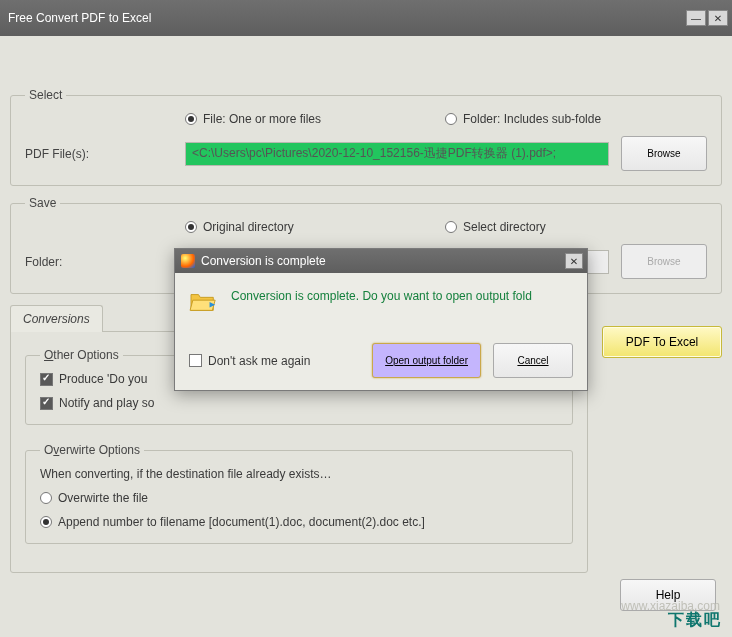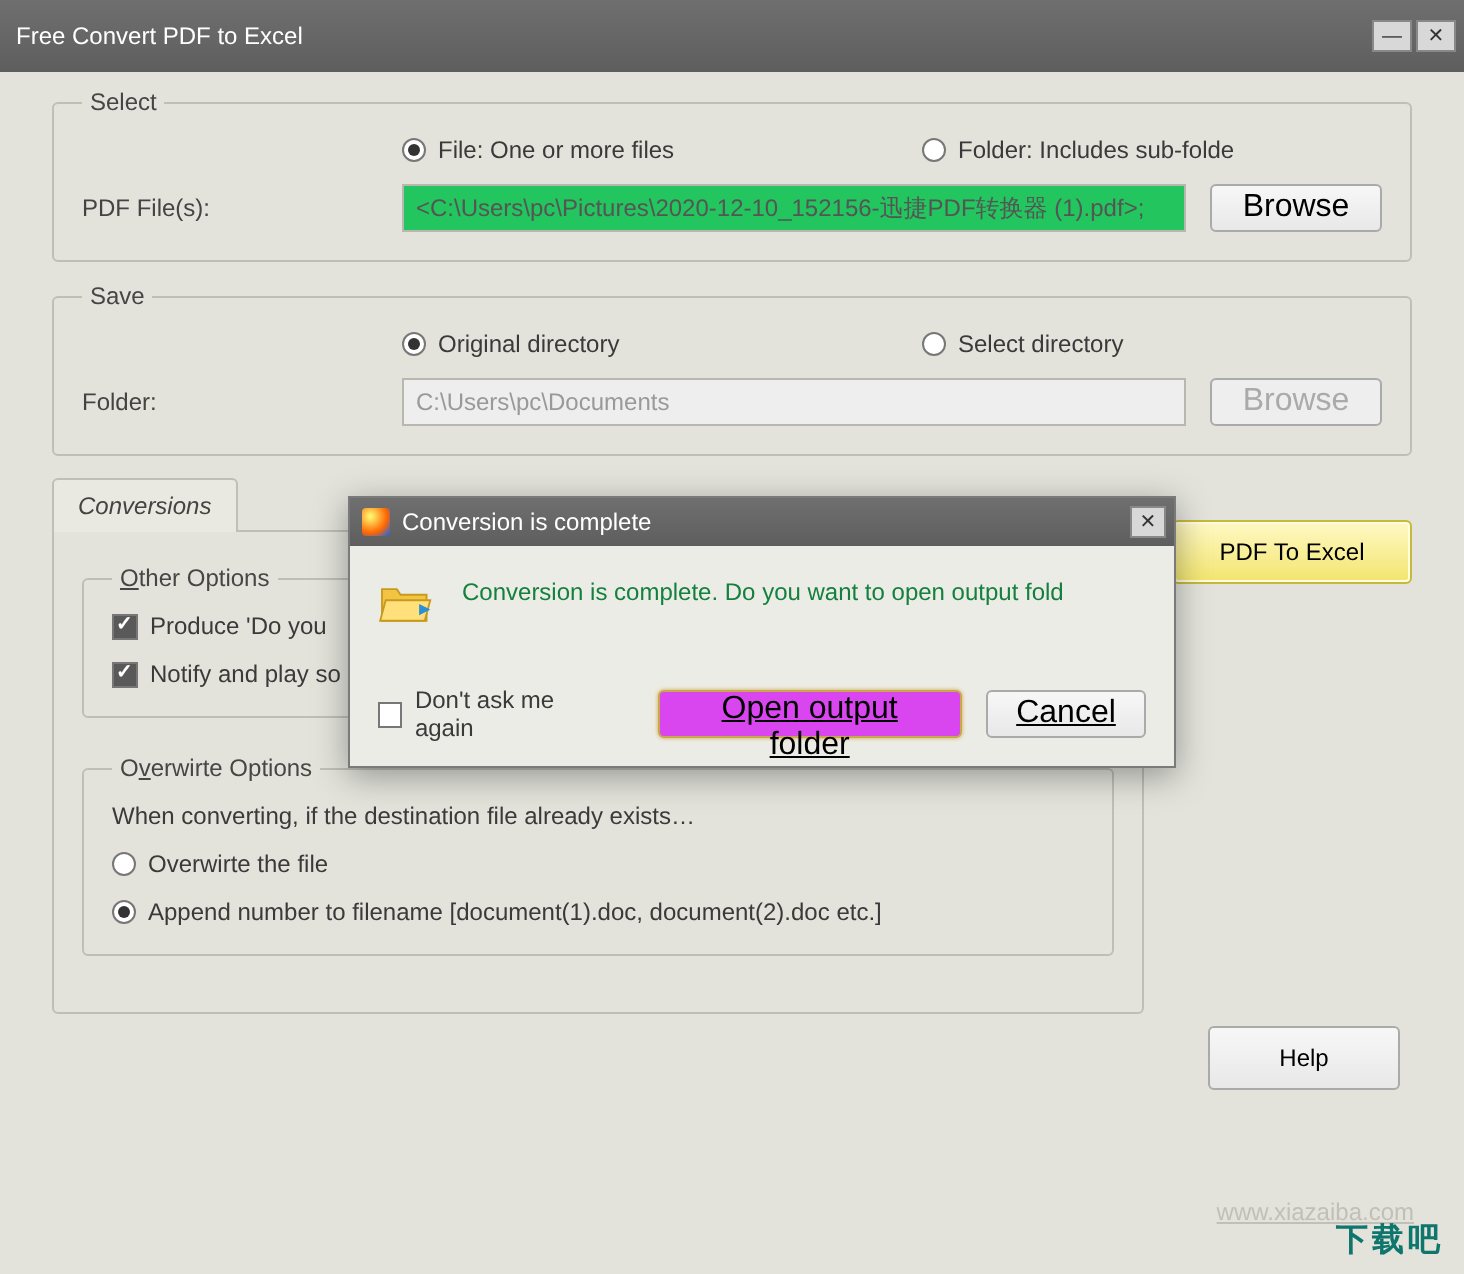--- a/index.html
+++ b/index.html
@@ -3,61 +3,61 @@
 <meta charset="utf-8">
 <style>
 * { box-sizing: border-box; margin: 0; padding: 0; font-family: "Segoe UI", Tahoma, sans-serif; }
 body { width: 732px; height: 637px; background: #e3e3dc; overflow: hidden; position: relative; }
 
 
 .titlebar { height: 36px; background: linear-gradient(#6f6f6f,#5e5e5e); display: flex; align-items: center; padding: 0 4px 0 8px; color: #fff; font-size: 12px; }
 .titlebar .title { flex: 1; }
 .titlebar .winbtn { width: 20px; height: 16px; margin-left: 2px; background: #d8d8d8; border: 1px solid #888; display: flex; align-items: center; justify-content: center; font-size: 10px; color: #333; }
 
-.content { padding: 8px 26px; }
+.content { padding: 8px 10px; margin-top: 44px; }
 
 
 fieldset { border: 1px solid #bfbfb5; border-radius: 3px; padding: 10px 14px 14px; margin-bottom: 10px; background: #e3e3dc; }
 fieldset > legend { font-size: 12px; color: #464646; padding: 0 4px; }
 fieldset.inner { border: 1px solid #bfbfb5; }
 
 .row { display: flex; align-items: center; font-size: 12px; color: #3a3a3a; }
 .row + .row { margin-top: 10px; }
 
 .rlabel { width: 160px; font-size: 12px; color: #444; }
 
 input[type=text] { height: 24px; font-size: 12px; padding: 2px 6px; border: 1px solid #b8b8b0; background: #22c55e; color: #555; }
 input[type=text][disabled] { background: #eee; color: #999; }
 
-.btn { height: 24px; min-width: 80px; font-size: 16px; background: linear-gradient(#f7f7f7,#e8e8e8); border: 1px solid #aaa; border-radius: 3px; padding: 0 12px; }
+.btn { height: 35px; min-width: 80px; font-size: 10px; background: linear-gradient(#f7f7f7,#e8e8e8); border: 1px solid #aaa; border-radius: 3px; padding: 0 12px; }
 .btn.wide { min-width: 86px; }
 .btn.big { height: 32px; min-width: 120px; font-size: 12px; }
 .btn.yellow { background: linear-gradient(#fff9c5,#f2e56e); border: 1px solid #c7b93a; box-shadow: inset 0 0 0 1px #fffde0; }
-.btn.highlight { background: #d946ef; border: 1px solid #caa84a; box-shadow: 0 0 2px #caa84a; }
+.btn.highlight { background: #c4b5fd; border: 1px solid #caa84a; box-shadow: 0 0 2px #caa84a; }
 .btn.disabled { color: #aaa; background: #eee; }
 
 
 .radio, .check { display: inline-flex; align-items: center; gap: 6px; font-size: 12px; color: #3a3a3a; }
 .radio .dot { width: 12px; height: 12px; border: 1px solid #777; border-radius: 50%; background: #fff; position: relative; }
 .radio.sel .dot::after { content:""; position:absolute; left:2px; top:2px; width:6px; height:6px; background:#333; border-radius:50%; }
 .check .box { width: 13px; height: 13px; border: 1px solid #777; background: #595959; position: relative; }
 .check.sel .box::after { content:"✓"; color:#fff; font-size:10px; position:absolute; left:1px; top:-2px; font-weight:bold; }
 .check.unsel .box { background:#fff; }
 
 
 .tabbar { display: flex; align-items: flex-end; position: relative; z-index: 1; }
 .tab { font-size: 12px; padding: 6px 12px 6px; border: 1px solid #bfbfb5; border-bottom: none; background: #e3e3dc; border-radius: 3px 3px 0 0; margin-right: -1px; color: #444; font-style: italic; }
 .tab.active { background: #e9e9e2; position: relative; top: 1px; }
 .tabpanel { border: 1px solid #bfbfb5; border-radius: 0 3px 3px 3px; padding: 16px 14px 18px; background: #e3e3dc; }
 
 .bottombar { display: flex; justify-content: flex-end; padding: 6px 6px 0; }
 
 
 .watermark { position: absolute; right: 10px; bottom: 6px; color: #0f766e; font-size: 16px; font-weight: bold; font-family: Liberation Sans, sans-serif; letter-spacing: 2px; }
-.watermark2 { position: absolute; right: 25px; bottom: 24px; color: #c0c0b8; font-size: 12px; text-decoration: underline; }
+.watermark2 { position: absolute; right: 12px; bottom: 24px; color: #c0c0b8; font-size: 12px; }
 
 
 .modal { position: absolute; left: 174px; top: 248px; width: 414px; background: #ecece6; border: 1px solid #7a7a7a; box-shadow: 0 4px 16px rgba(0,0,0,0.35); }
 .modal .mtitle { height: 24px; background: linear-gradient(#6f6f6f,#5e5e5e); display: flex; align-items: center; padding: 0 4px 0 6px; color: #fff; font-size: 12px; }
 .modal .mtitle .micon { width: 14px; height: 14px; background: radial-gradient(circle at 30% 30%, #ff7, #f60 60%, #06f); border-radius: 2px; margin-right: 6px; }
 .modal .mtitle .mtitletxt { flex: 1; }
 .modal .mtitle .mclose { width: 18px; height: 16px; background: #d8d8d8; border: 1px solid #888; display: flex; align-items: center; justify-content: center; font-size: 10px; color: #333; }
 .modal .mbody { padding: 16px 14px 12px; }
 .modal .mmsg { display: flex; gap: 12px; font-size: 12px; color: #15803d; margin-bottom: 28px; }
 .modal .folder-icon { width: 30px; height: 26px; position: relative; }

